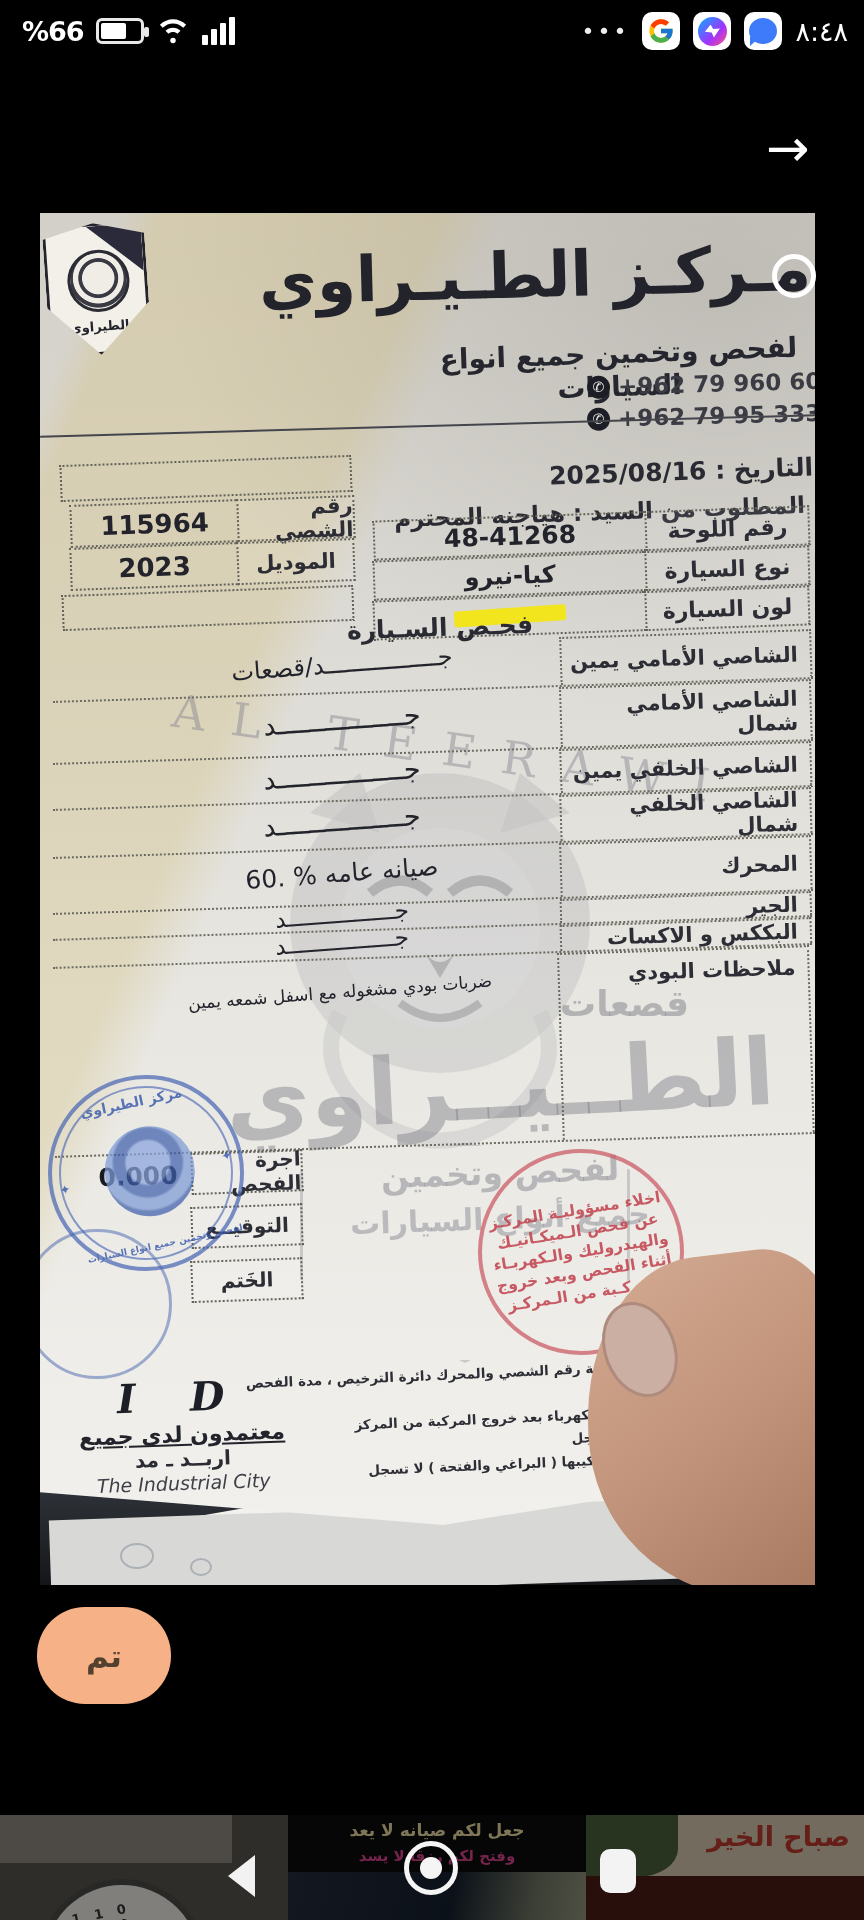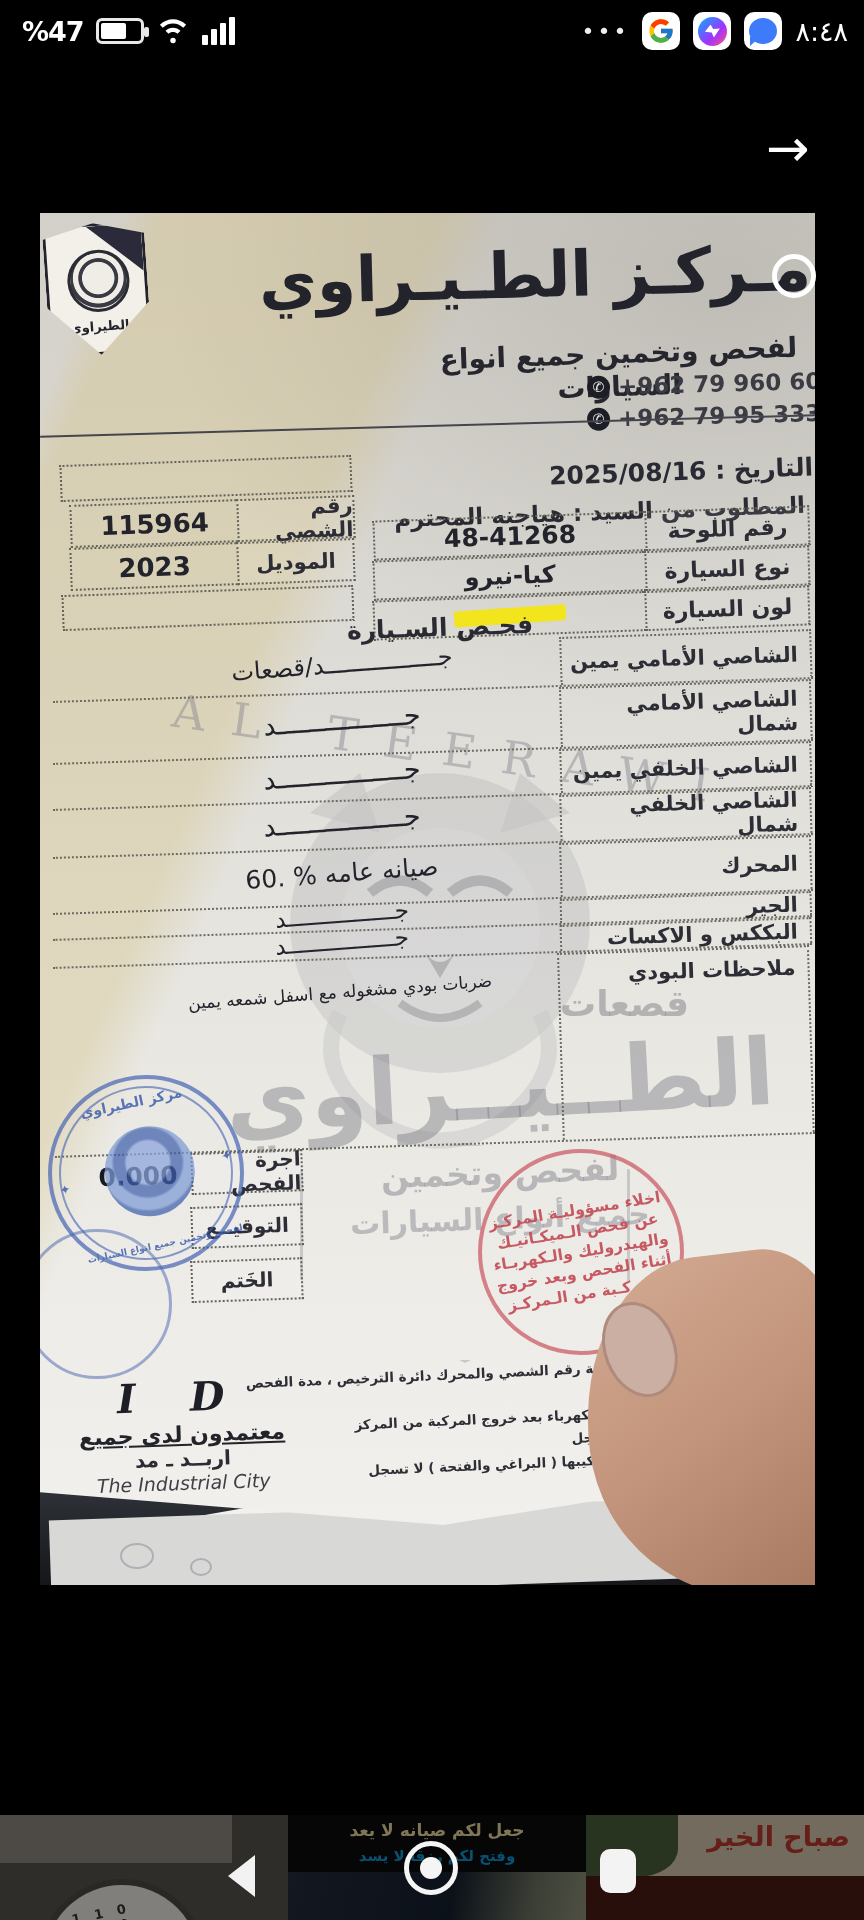--- a/index.html
+++ b/index.html
@@ -148,21 +148,21 @@
 
   
   .strip{position:absolute;left:0;top:1815px;width:864px;height:105px;display:flex;}
   .thumb{position:relative;height:100%;overflow:hidden;}
   .t-left{width:288px;background:#57524b;}
   .t-left .block{position:absolute;left:0;top:0;width:232px;height:48px;background:#8d8880;}
   .gauge{position:absolute;left:38px;top:64px;width:168px;height:168px;border-radius:50%;background:#e9e7e0;border:6px solid #4a4a48;}
   .gauge span{position:absolute;left:28px;top:14px;font-size:13px;font-weight:bold;color:#333;letter-spacing:14px;transform:rotate(-12deg);}
   .t-mid{width:298px;background:#0c0c0e;}
   .t-mid .l1{position:absolute;top:5px;left:0;width:100%;text-align:center;font-size:17px;font-weight:bold;color:#e6d79e;direction:rtl;}
-  .t-mid .l2{position:absolute;top:32px;left:0;width:100%;text-align:center;font-size:15px;font-weight:bold;color:#0ea5e9;direction:rtl;opacity:.9;}
+  .t-mid .l2{position:absolute;top:32px;left:0;width:100%;text-align:center;font-size:15px;font-weight:bold;color:#ec4899;direction:rtl;opacity:.9;}
   .t-mid .fabric{position:absolute;bottom:0;left:0;width:100%;height:48px;
                  background:linear-gradient(100deg,#232c3c 0%,#16202e 55%,#6e7362 82%,#8e927b 100%);}
   .t-right{flex:1;background:#cfc3ab;}
   .t-right .leaves{position:absolute;left:0;top:0;width:92px;height:62px;background:#49603a;border-radius:0 0 45% 0;}
   .t-right .sabah{position:absolute;right:14px;top:6px;font-size:27px;font-weight:bold;color:#b8372c;direction:rtl;}
   .t-right .band{position:absolute;bottom:0;left:0;width:100%;height:44px;background:#4a1d17;}
   .strip-dim{position:absolute;inset:0;background:rgba(0,0,0,.45);}
   .nav-back{position:absolute;left:228px;top:40px;width:0;height:0;border-style:solid;
             border-width:21px 27px 21px 0;border-color:transparent #f2f2f2 transparent transparent;cursor:pointer;}
   .nav-home{position:absolute;left:404px;top:26px;width:54px;height:54px;border:5px solid #f5f5f5;border-radius:50%;cursor:pointer;}
@@ -174,21 +174,21 @@
               align-items:center;justify-content:center;margin-left:2px;font-weight:bold;}
   .brand .b-orange{background:#f26a21;color:#fff;font-size:29px;font-weight:bold;display:flex;align-items:center;padding:0 10px;letter-spacing:1px;}
 </style>
 </head>
 <body>
 
 <div class="screen">
 
   <header class="statusbar">
     <div class="sb-left">
-      <span class="sb-batt-pct">%47</span>
+      <span class="sb-batt-pct">%66</span>
       <span class="batt">
           <span class="batt-fill"></span>
           <span class="batt-tip"></span>
         </span>
       <span>
         <svg width="34" height="30" viewBox="0 0 24 24">
             <path fill="#fff" d="M12 19a2.2 2.2 0 1 0 .001 4.4A2.2 2.2 0 0 0 12 19z"></path>
             <path fill="#fff" d="M1.5 8.6C4.6 5.7 8.1 4.2 12 4.2s7.4 1.5 10.5 4.4l-2.3 2.4C17.8 8.8 15.1 7.6 12 7.6S6.2 8.8 3.8 11z"></path>
             <path fill="#fff" d="M6 13.3c1.7-1.6 3.7-2.4 6-2.4s4.3.8 6 2.4l-2.4 2.5c-1-.9-2.2-1.4-3.6-1.4s-2.6.5-3.6 1.4z"></path>
           </svg>
@@ -381,20 +381,21 @@
       </div>
     </div>
 
     <div class="finger">
         <span class="nail"></span>
       </div>
   </div>
 
   <div class="ring"></div>
 
+  <button class="done">تم</button>
 
   <div class="strip">
     <div class="thumb t-left">
       <span class="block"></span>
       <span class="gauge">
           <span>110 130</span>
         </span>
     </div>
     <div class="thumb t-mid">
       <div class="l1">جعل لكم صيانه لا يعد</div>

